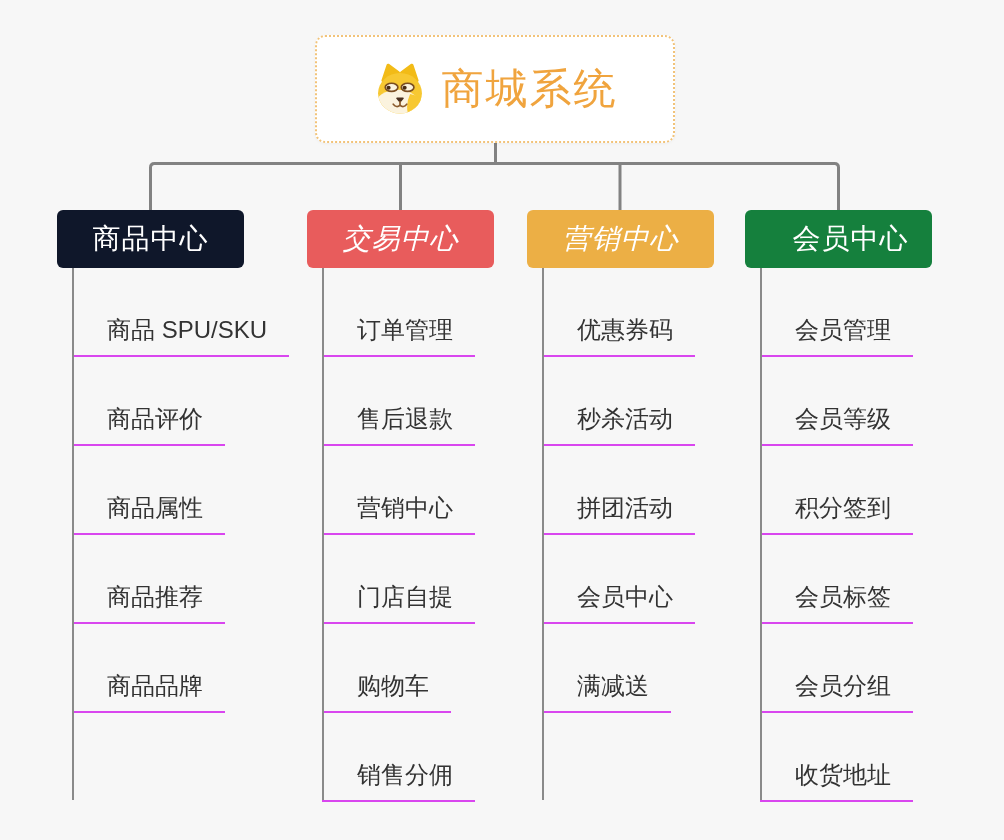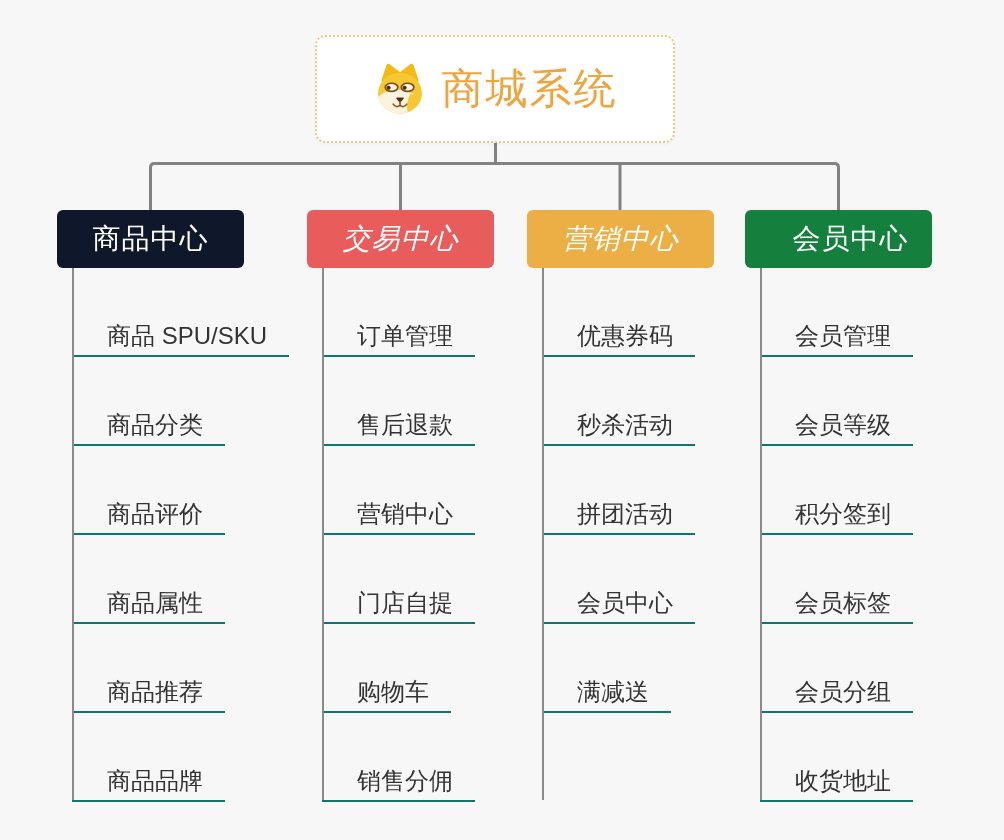--- a/index.html
+++ b/index.html
@@ -57,22 +57,22 @@
   .tree.t2 { left: 542px; }
   .tree.t3 { left: 760px; }
   .tree-line {
     position: absolute; left: 0; top: 0; width: 2px; height: 532px;
     background: #8A8A8A;
   }
   .tree-item {
     height: 89px;
     display: flex; align-items: flex-end;
     width: max-content;
-    border-bottom: 2px solid #0f766e;
-    padding: 0 22px 3px 35px;
+    border-bottom: 2px solid #d946ef;
+    padding: 0 22px 9px 35px;
     font-size: 24px; color: #333333;
     white-space: nowrap;
     cursor: default;
   }
   .tree-item:first-child { height: 87px; }
 </style>
 </head>
 <body>
 
 <svg class="connector-layer" viewBox="0 0 1004 840" xmlns="http://www.w3.org/2000/svg">
@@ -120,21 +120,20 @@
 <div class="branch-box b2" style="background: rgb(236, 175, 69);">
   <span>营销中心</span>
 </div>
 <div class="branch-box b3" style="background: #15803d; padding-left: 24px;">
   <span>会员中心</span>
 </div>
 
 <div class="tree t0">
   <div class="tree-line"></div>
   <div class="tree-item">商品 SPU/SKU</div>
-  <div class="tree-item">商品分类</div>
   <div class="tree-item">商品评价</div>
   <div class="tree-item">商品属性</div>
   <div class="tree-item">商品推荐</div>
   <div class="tree-item">商品品牌</div>
 </div>
 
 <div class="tree t1">
   <div class="tree-line"></div>
   <div class="tree-item">订单管理</div>
   <div class="tree-item">售后退款</div>

